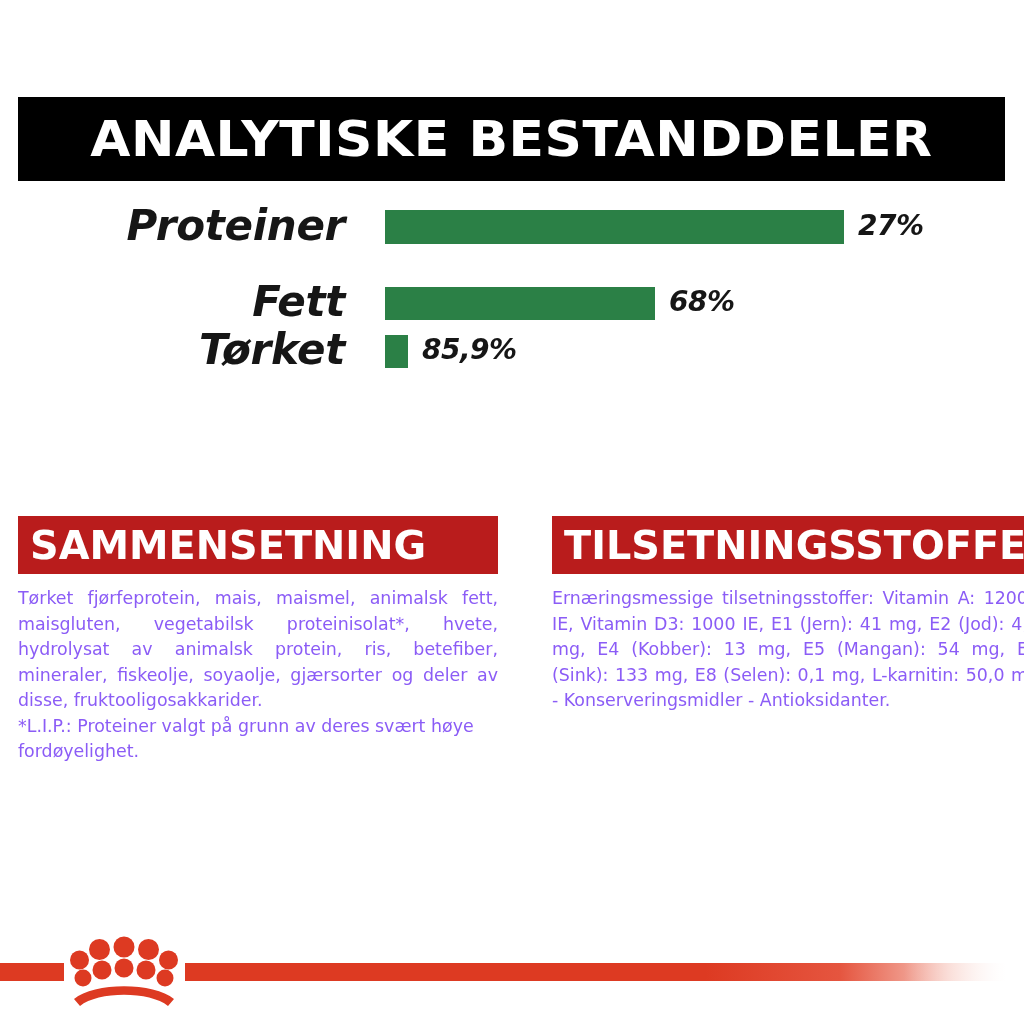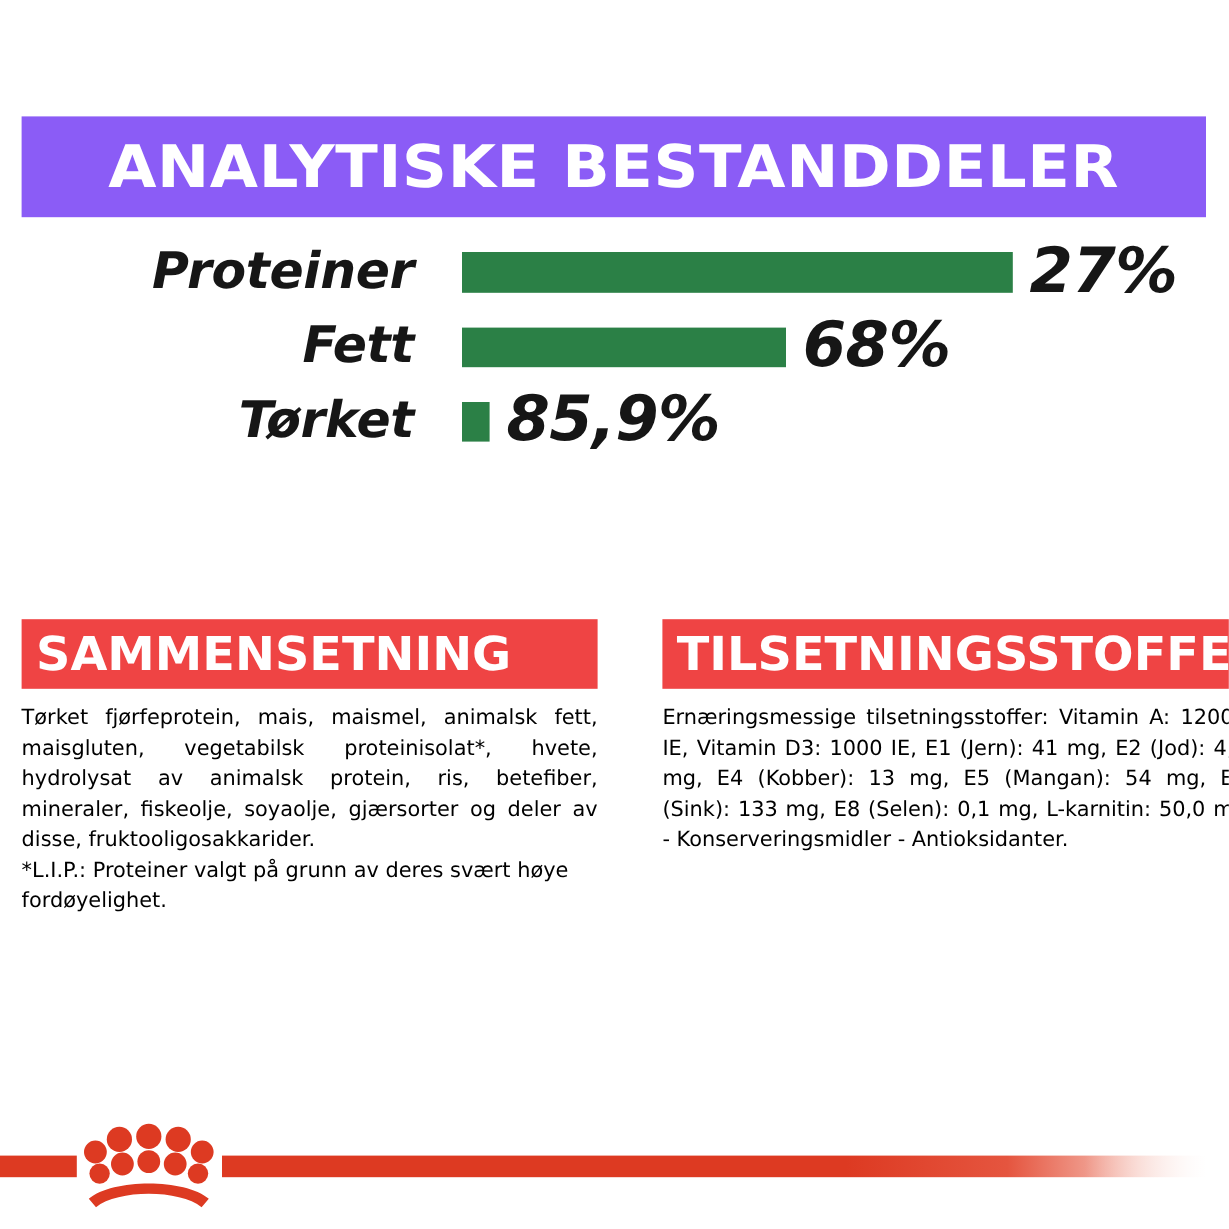--- a/index.html
+++ b/index.html
@@ -24,21 +24,21 @@
     height: 1024px;
   }
 
   
   .banner {
     position: absolute;
     left: 18px;
     top: 97px;
     width: 987px;
     height: 84px;
-    background: #8b5cf6;
+    background: #000000;
     display: flex;
     align-items: center;
     justify-content: center;
   }
   .banner-title {
     color: #ffffff;
     font-family: "DejaVu Sans", "Liberation Sans", sans-serif;
     font-weight: 700;
     font-size: 49px;
     letter-spacing: 0.5px;
@@ -57,21 +57,21 @@
   }
   .chart-row {
     position: absolute;
     left: 0;
     width: 1024px;
     height: 62px;
     display: block;
     font-style: italic;
   }
   .chart-row.r0 { top: 0px; }
-  .chart-row.r1 { top: 62px; }
+  .chart-row.r1 { top: 76px; }
   .chart-row.r2 { top: 124px; }
 
   .cat-label {
     position: absolute;
     left: 60px;
     top: 0px;
     width: 285px;
     text-align: right;
     font-weight: 700;
     font-size: 42px;
@@ -87,38 +87,38 @@
     height: 34px;
     background: #2b8046;
   }
   .r1 .bar { height: 33px; top: 13px; }
   .r2 .bar { height: 33px; top: 13px; }
 
   .bar-value {
     position: absolute;
     top: 0px;
     font-weight: 700;
-    font-size: 52px;
+    font-size: 28px;
     line-height: 56px;
     color: #161616;
     letter-spacing: -0.5px;
     white-space: nowrap;
   }
 
   
   .col {
     position: absolute;
     top: 516px;
   }
   .col-left  { left: 18px;  width: 480px; }
   .col-right { left: 552px; width: 487px; }
 
   .sub-banner {
     height: 58px;
-    background: #ef4444;
+    background: #b91c1c;
     display: flex;
     align-items: center;
     padding-left: 12px;
     box-sizing: border-box;
   }
   .sub-title {
     color: #ffffff;
     font-weight: 700;
     font-size: 39px;
     line-height: 1;
@@ -135,21 +135,21 @@
     margin-left: 6px;
     white-space: nowrap;
     align-self: flex-end;
     margin-bottom: 13px;
   }
 
   .body-text {
     margin-top: 12px;
     font-size: 17.4px;
     line-height: 25.5px;
-    color: #000000;
+    color: #8b5cf6;
     text-align: justify;
     font-weight: 400;
   }
   .body-text p { margin: 0; }
 
   
   .footer {
     position: absolute;
     left: 0;
     top: 950px;

